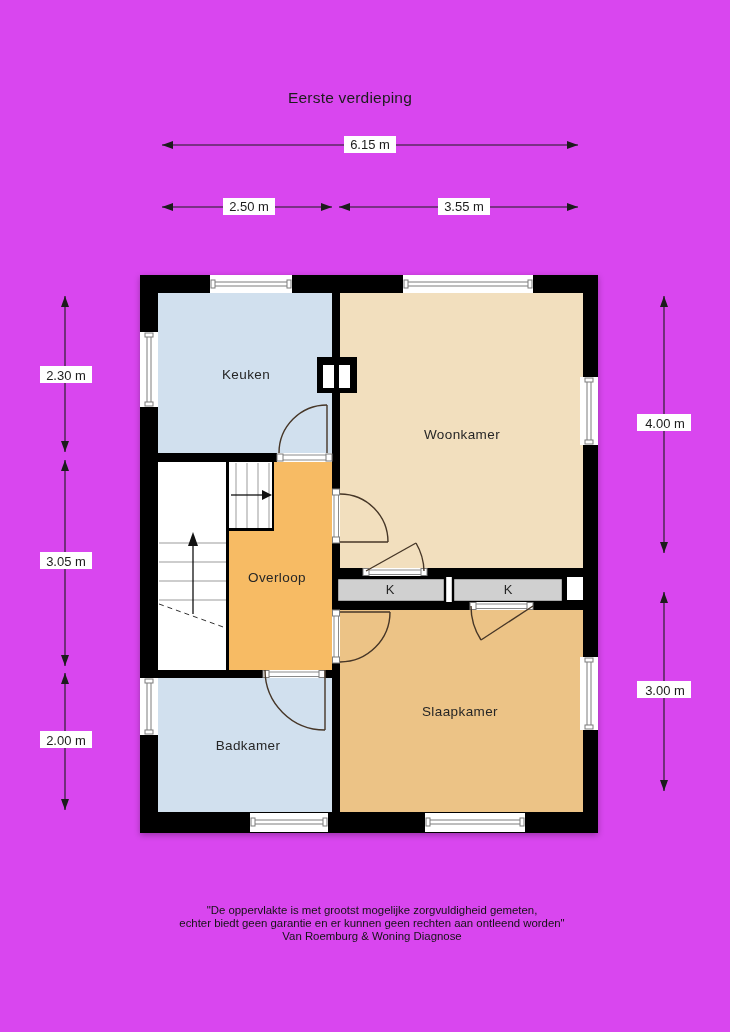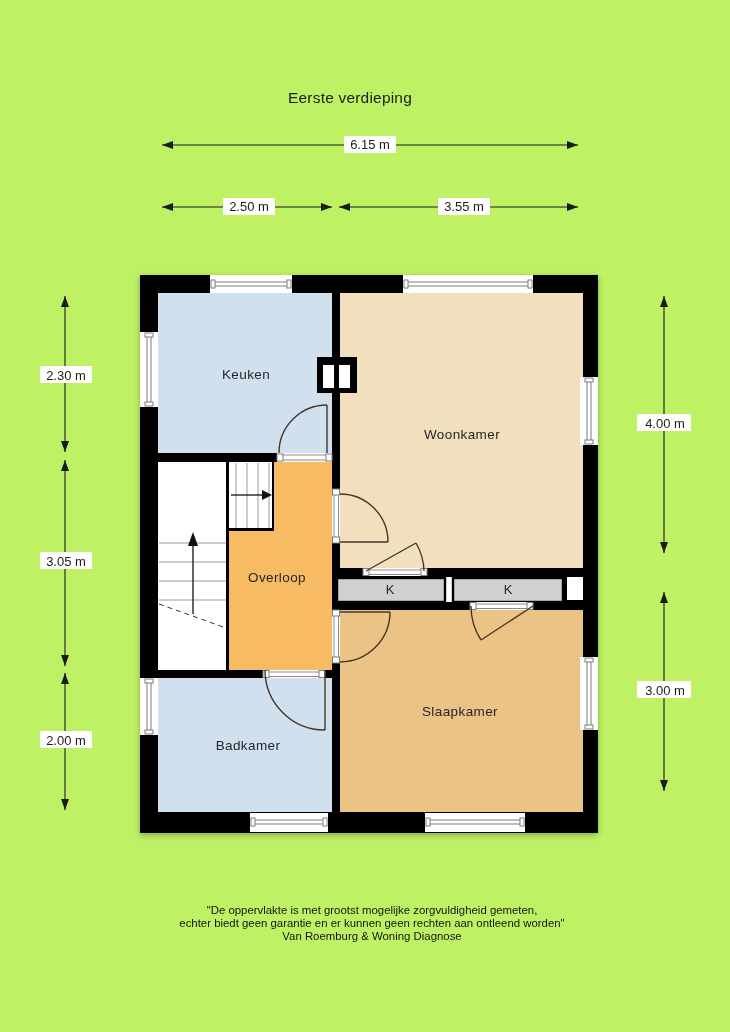--- a/index.html
+++ b/index.html
@@ -1,16 +1,16 @@
 <!DOCTYPE html>
 <html><head>
 <meta charset="utf-8">
 <style>
   html,body{margin:0;padding:0;background:#ffffff;}
-  #page{position:relative;width:730px;height:1032px;background:#bef264;overflow:hidden;}
+  #page{position:relative;width:730px;height:1032px;background:#d946ef;overflow:hidden;}
   svg text{font-family:"Liberation Sans","DejaVu Sans",sans-serif;fill:#1c1c1c;}
   .title{font-size:15.5px;letter-spacing:.2px;}
   .dimtxt{font-size:13px;}
   .roomtxt{font-size:13.5px;fill:#262626;letter-spacing:.4px;}
   .ktxt{font-size:13px;fill:#262626;}
   .foot{font-size:11.4px;fill:#141414;}
   .dimline{stroke:#1c1c1c;stroke-width:1.1;}
   .winframe{stroke:#7d7d7d;stroke-width:1;}
   .wincap{fill:#ffffff;stroke:#7d7d7d;stroke-width:1;}
   .sillline{stroke:#8a8a8a;stroke-width:1;}

